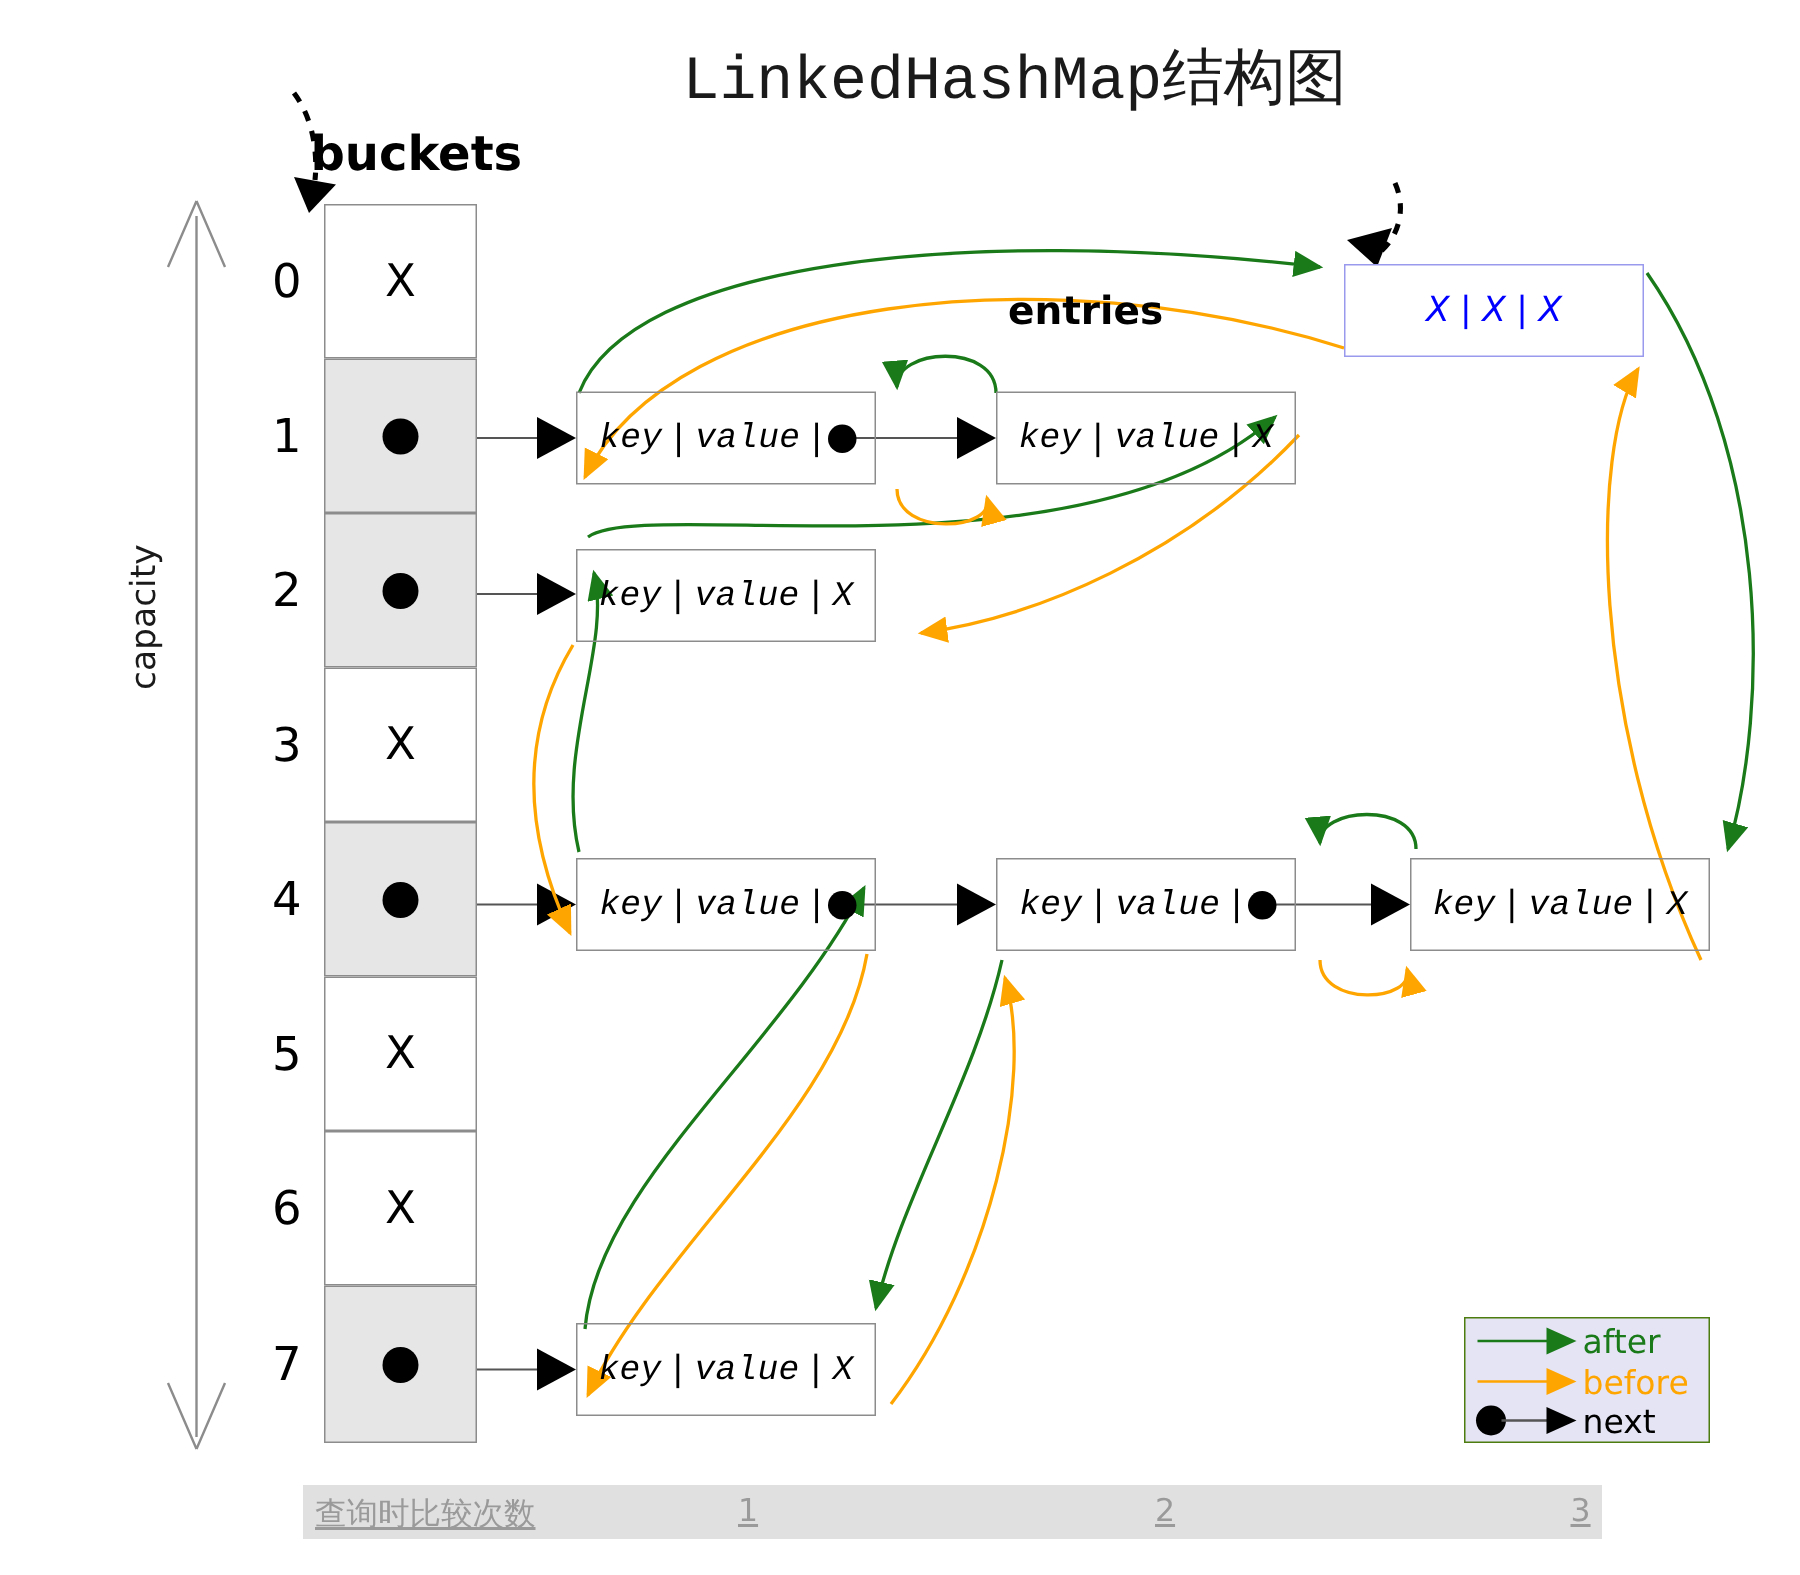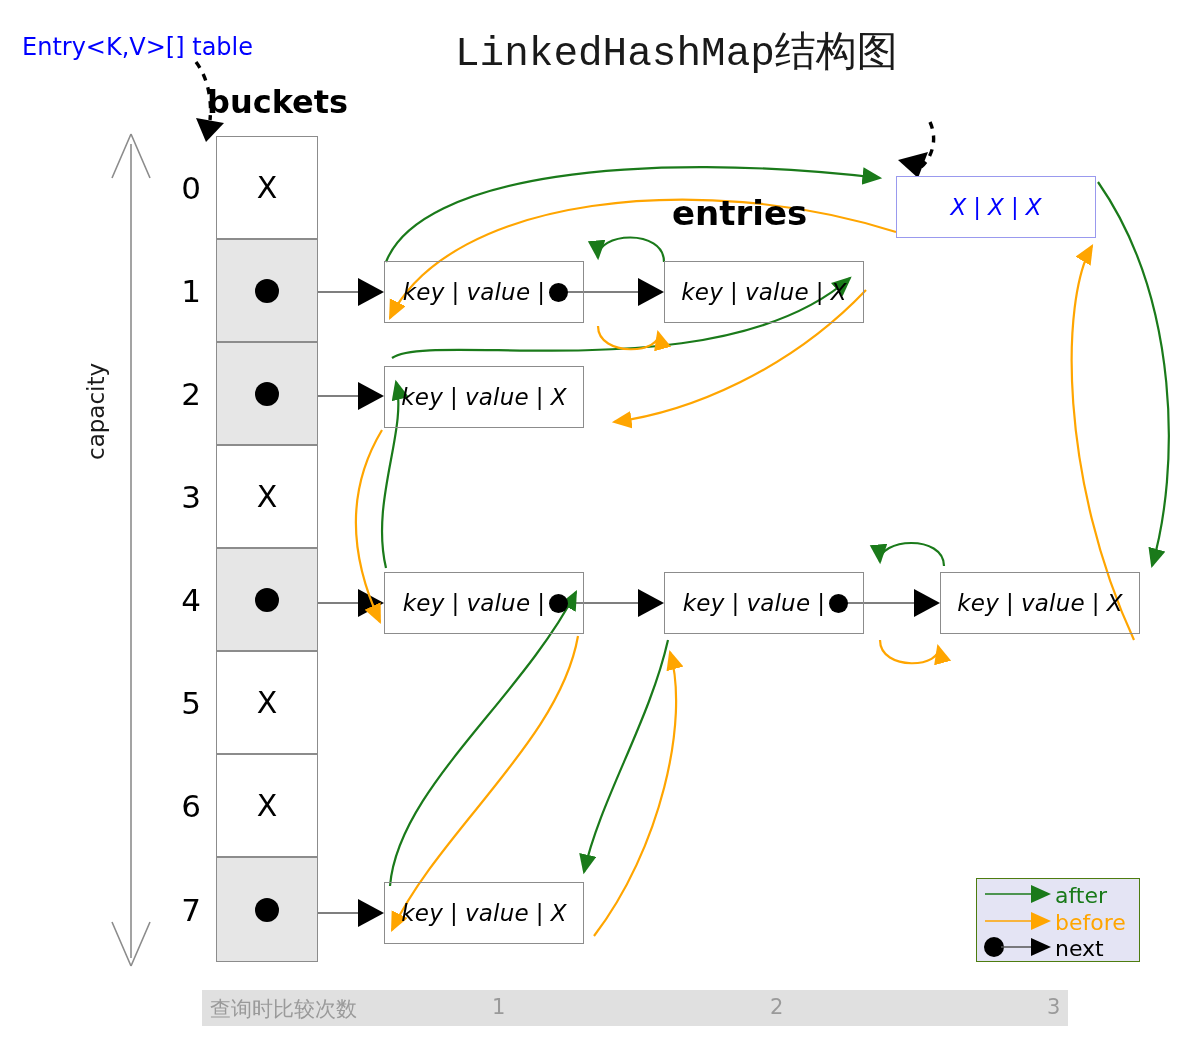--- a/index.html
+++ b/index.html
@@ -14,21 +14,21 @@
 
   .lbl{position:absolute;white-space:nowrap;}
 
   #title{
     left:455px;top:24px;font-size:41px;color:#1a1a1a;
     font-family:Liberation Mono, monospace;
   }
   #table-label{left:22px;top:33px;font-size:24px;color:#0000ff;}
   #header-label{left:681px;top:93px;font-size:24px;color:#0000ff;}
   #buckets-label{left:207px;top:83px;font-size:32px;font-weight:bold;color:#000;}
-  #entries-label{left:672px;top:193px;font-size:34px;font-weight:bold;color:#000;}
+  #entries-label{left:672px;top:193px;font-size:26px;font-weight:bold;color:#000;}
   #capacity-label{
     left:83px;top:460px;font-size:23px;color:#1a1a1a;
     transform:rotate(-90deg);transform-origin:left top;
   }
 
   
   #bucket-table{position:absolute;left:216px;top:136px;width:102px;height:826px;}
   .bcell{
     position:absolute;left:0;width:102px;height:103px;
     border:1px solid #8c8c8c;box-sizing:border-box;
@@ -43,21 +43,21 @@
     font-size:31px;color:#000;
   }
 
   
   .entry{
     position:absolute;height:62px;
     border:1px solid #8c8c8c;box-sizing:border-box;background:transparent;
     display:flex;align-items:center;justify-content:center;
     font-style:italic;font-size:23px;color:#000;letter-spacing:.2px;
   }
-  .entry .cellpart{padding:0 3px;}
+  .entry .cellpart{padding:0 3px;font-family:Liberation Mono, monospace;}
   .entry .sep{padding:0 4px;color:#000;font-style:normal;}
   .entry .ndot{display:inline-block;width:19px;height:19px;border-radius:50%;background:#000;vertical-align:-2px;}
 
   #header-entry{
     position:absolute;left:896px;top:176px;width:200px;height:62px;
     border:1px solid #9999ee;box-sizing:border-box;background:#ffffff;
     display:flex;align-items:center;justify-content:center;
     font-style:italic;font-size:23px;color:#0000ff;
   }
   #header-entry .sep{color:#0000ff;padding:0 7px;font-style:normal;}
@@ -69,21 +69,21 @@
   }
   .lrow{position:absolute;left:0;width:164px;height:28px;}
   .lrow .ltext{position:absolute;left:78px;top:2px;font-size:22px;}
   .lrow svg{position:absolute;left:6px;top:0;}
 
   
   #footer{
     position:absolute;left:202px;top:990px;width:866px;height:36px;
     background:#e0e0e0;
   }
-  #footer .ftext{position:absolute;font-size:21px;color:#9a9a9a;top:5px;}
+  #footer .ftext{position:absolute;font-size:21px;color:#9a9a9a;top:5px;text-decoration:underline;}
   #f-title{left:8px;}
   #f-1{left:290px;}
   #f-2{left:568px;}
   #f-3{left:845px;}
 </style>
 </head>
 <body>
 
 <div id="stage">
 
@@ -172,21 +172,20 @@
     </g>
 
     <g>
       <path d="M131,144 L131,958" stroke="#8c8c8c" stroke-width="1.6" fill="none"></path>
       <path d="M131,134 L150,178 M131,134 L112,178" stroke="#8c8c8c" stroke-width="1.6" fill="none"></path>
       <path d="M131,966 L150,922 M131,966 L112,922" stroke="#8c8c8c" stroke-width="1.6" fill="none"></path>
     </g>
   </svg>
 
   <div class="lbl" id="title">LinkedHashMap结构图</div>
-  <div class="lbl" id="table-label">Entry&lt;K,V&gt;[] table</div>
   <div class="lbl" id="buckets-label">buckets</div>
   <div class="lbl" id="entries-label">entries</div>
   <div class="lbl" id="capacity-label">capacity</div>
 
   <div id="header-entry">
     <span>X</span>
     <span class="sep">|</span>
     <span>X</span>
     <span class="sep">|</span>
     <span>X</span>

